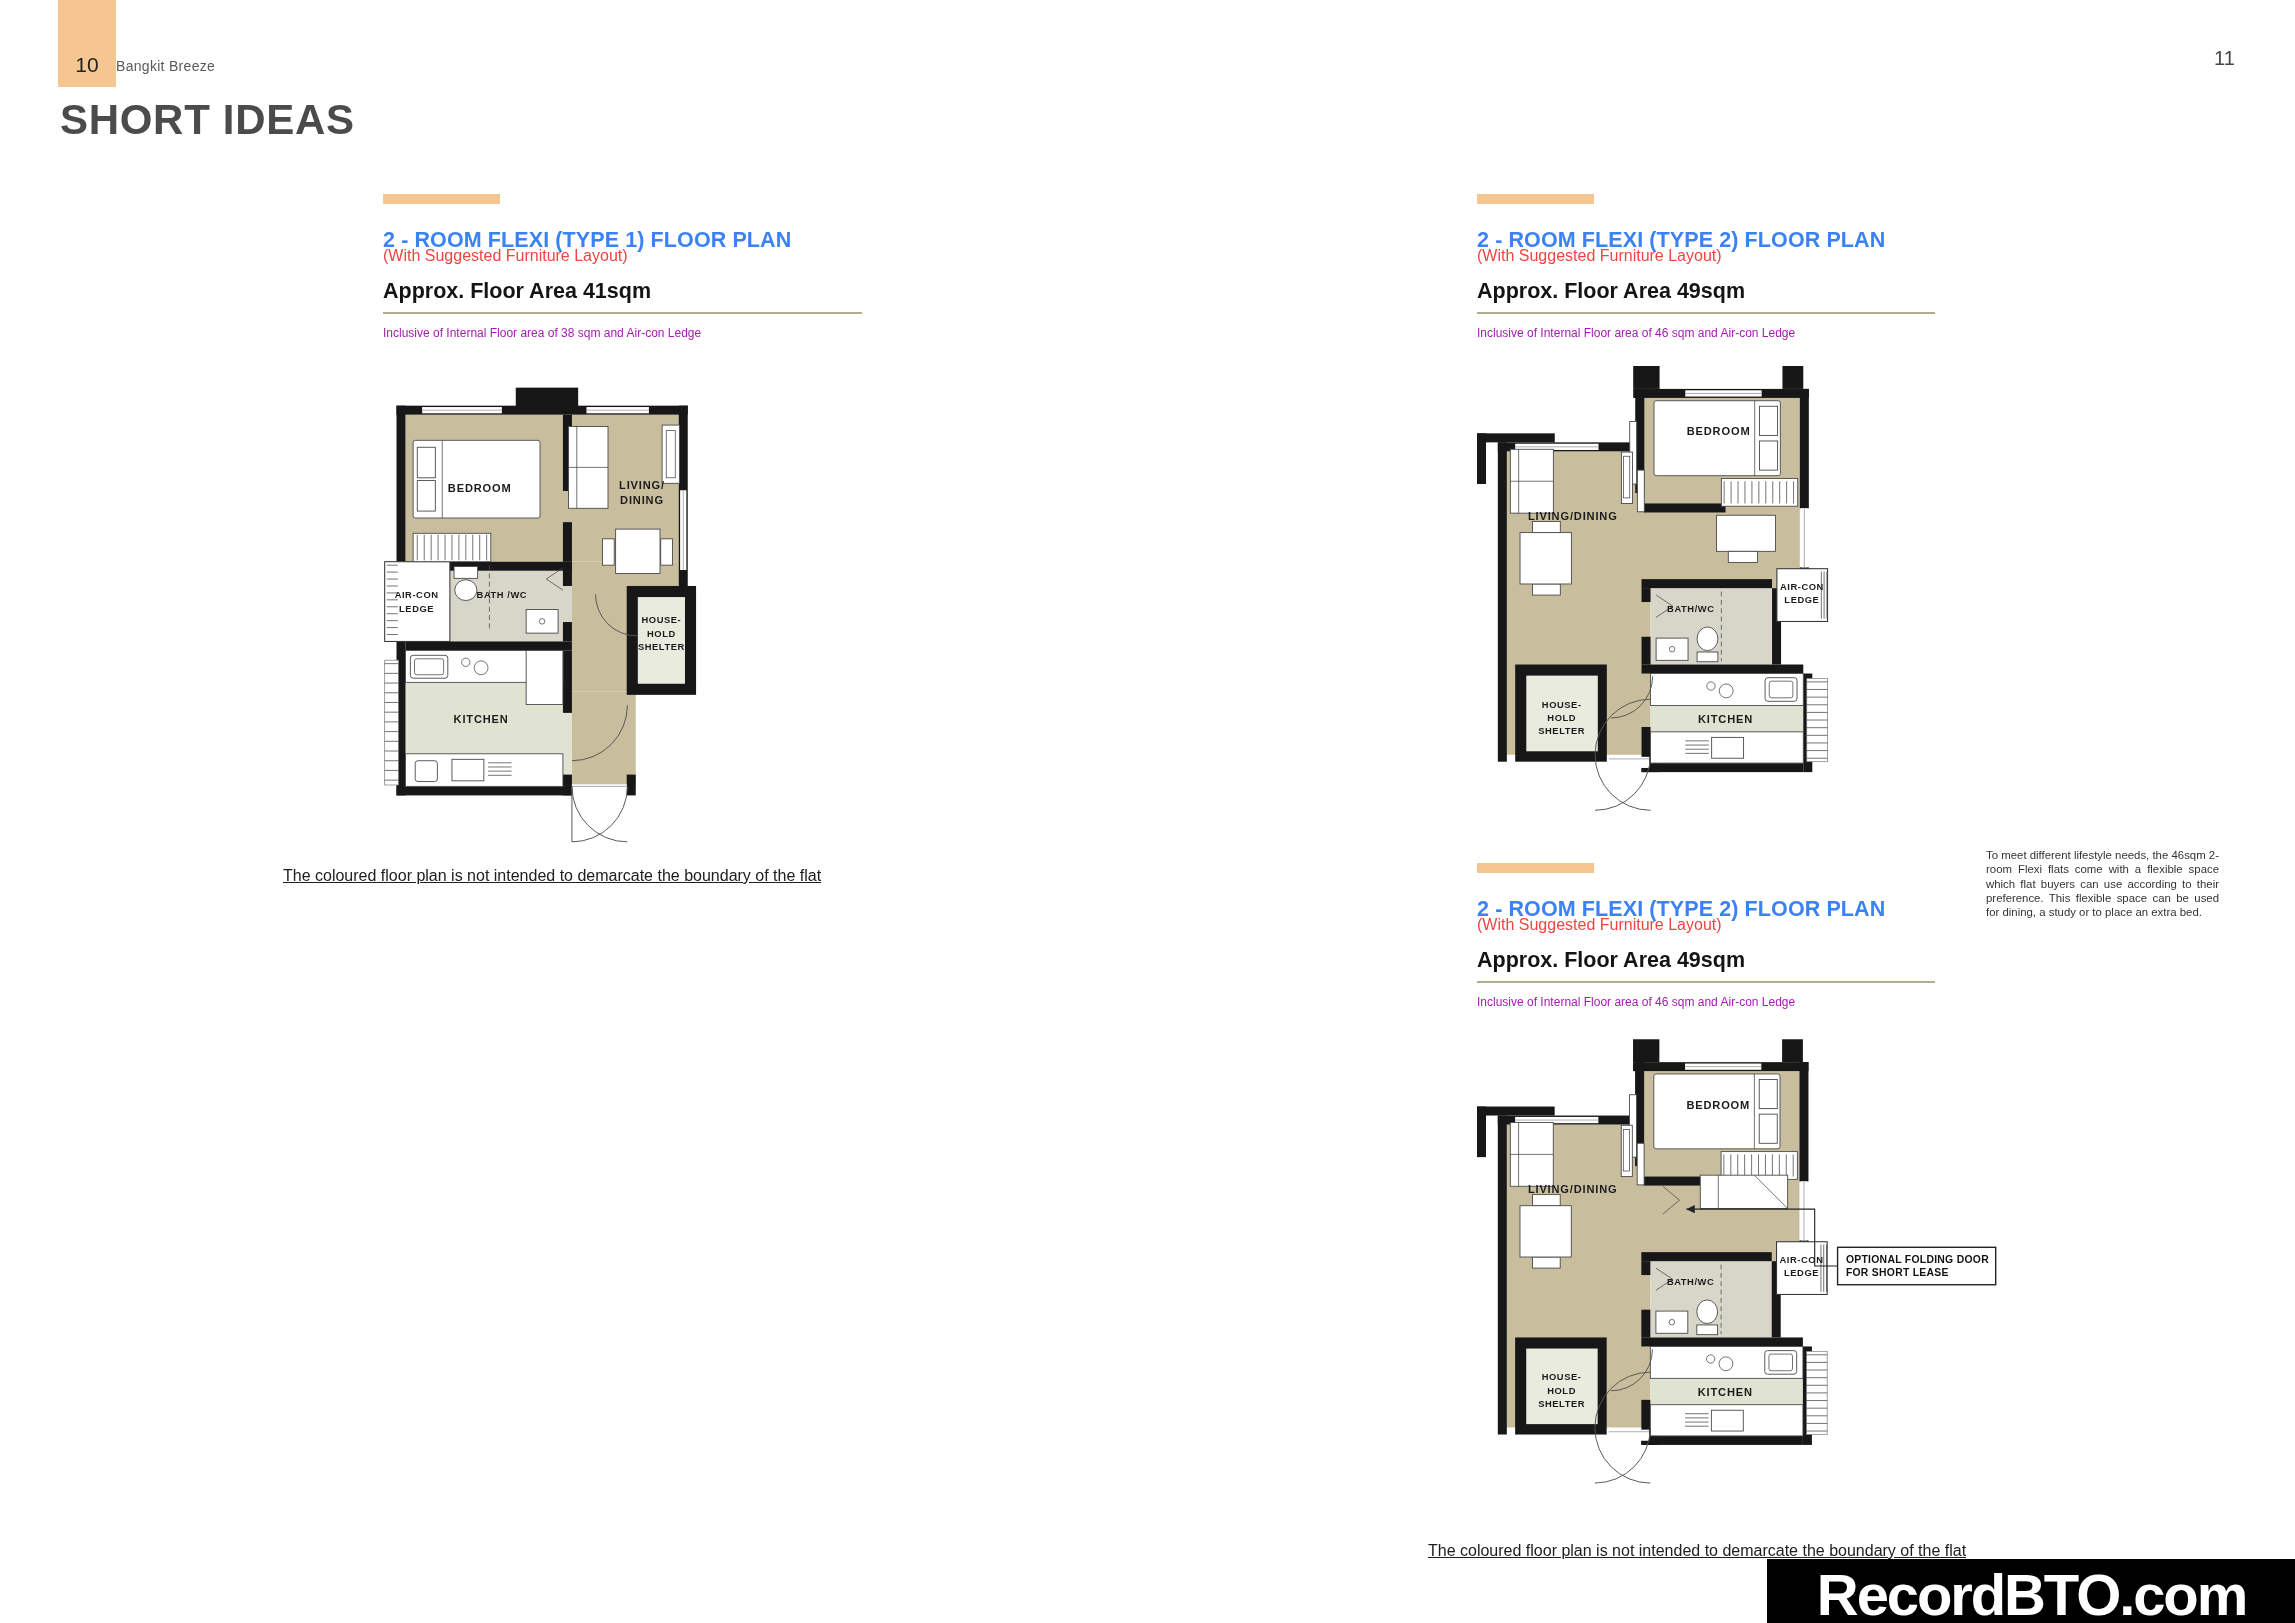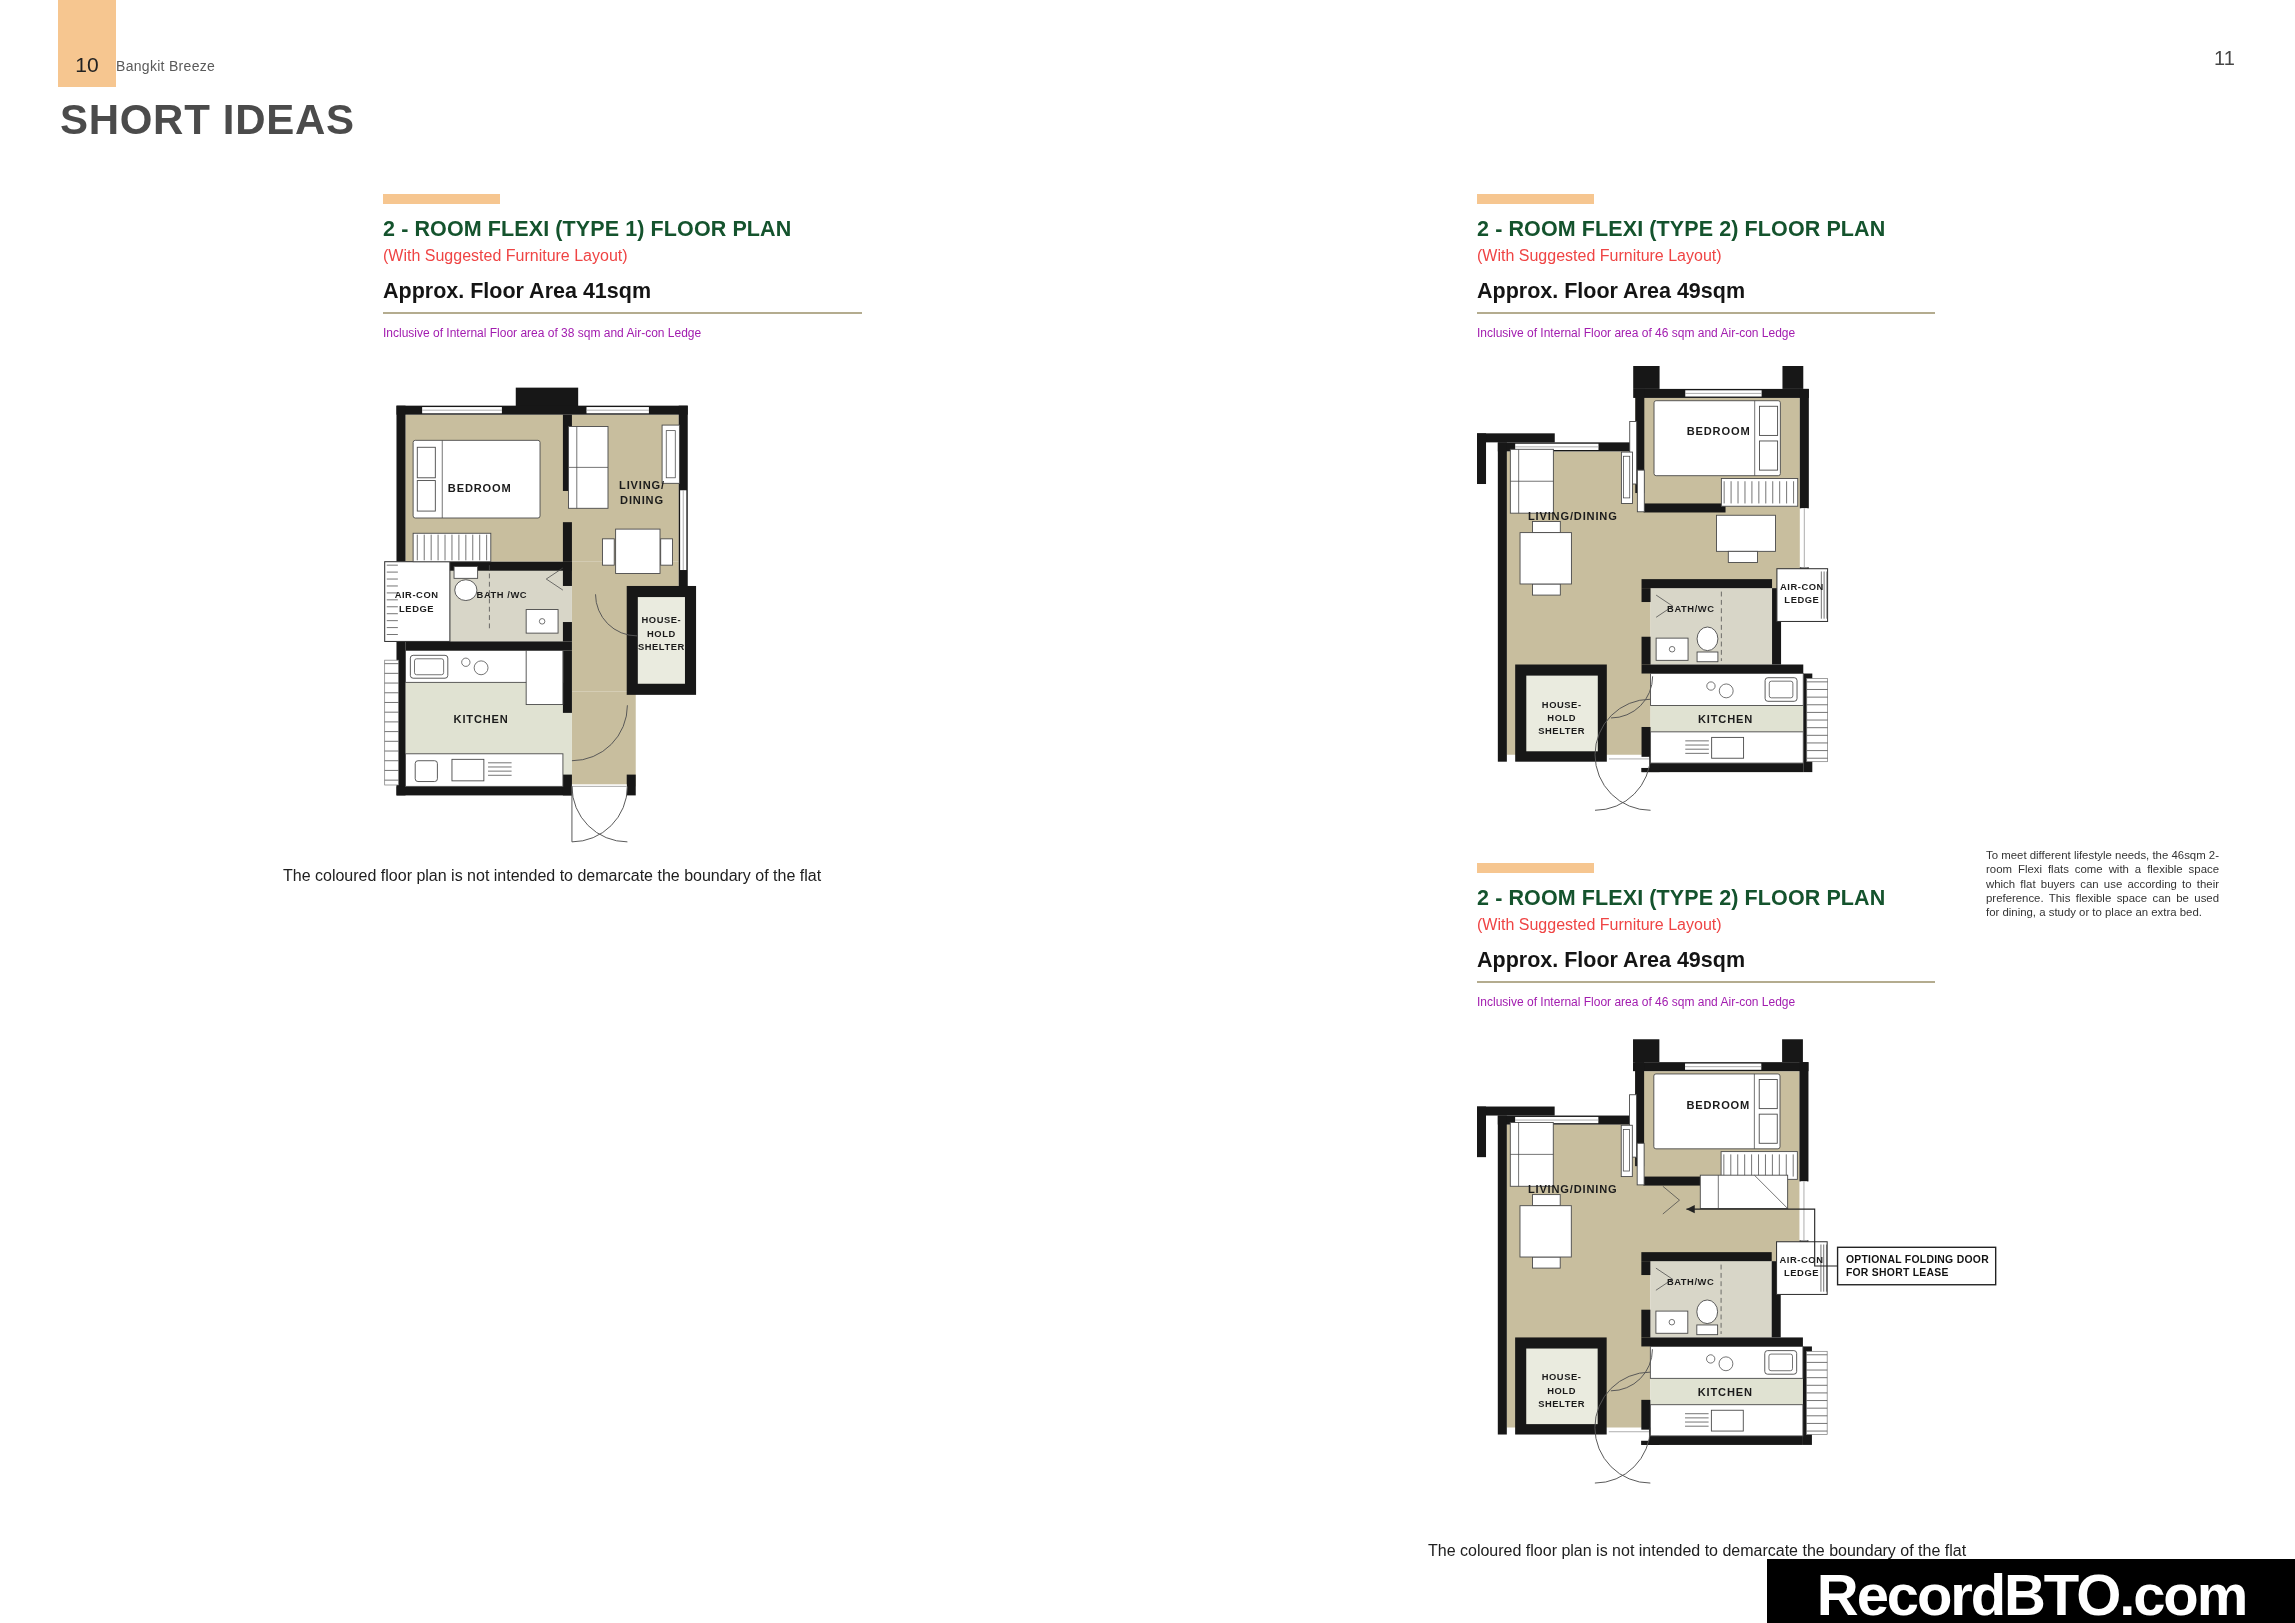--- a/index.html
+++ b/index.html
@@ -11,27 +11,27 @@
   .page-tab{left:58px;top:0;width:58px;height:87px;background:#f6c690;
             display:flex;align-items:flex-end;justify-content:center;padding-bottom:9.7px;box-sizing:border-box;
             font-size:21px;color:#222;}
   .brand{left:116px;top:58px;font-size:14px;color:#5a5a5a;letter-spacing:0.3px;}
   .doc-title{left:60px;top:96px;font-size:42px;font-weight:bold;color:#4b4b4b;letter-spacing:0.7px;}
   .pageno-right{left:2198px;top:47px;font-size:20px;color:#474747;margin-left:16px;}
 
   
   .sec{width:500px;height:160px;}
   .sec .bar{position:absolute;left:0;top:0;width:117px;height:10.4px;background:#f6c690;}
-  .sec .t{position:absolute;left:0;top:23px;font-size:21.5px;font-weight:bold;color:#14532d;letter-spacing:0.1px;}
+  .sec .t{position:absolute;left:0;top:34px;font-size:21.5px;font-weight:bold;color:#3b82f6;letter-spacing:0.1px;}
   .sec .sub{position:absolute;left:0;top:53px;font-size:16px;color:#ef4444;}
   .sec .area{position:absolute;left:0;top:85px;font-size:21.5px;font-weight:bold;color:#141414;}
   .sec .divider{position:absolute;left:0;top:118px;height:0;border-top:2.8px solid #b4ac8f;}
   .sec .incl{position:absolute;left:0;top:132px;font-size:12px;color:#a21caf;}
 
-  .caption{font-size:16px;color:#202020;}
+  .caption{font-size:16px;color:#202020;text-decoration:underline;}
   .note{left:1986px;top:848px;width:233px;font-size:11.4px;line-height:1.26;color:#333;
         text-align:justify;}
 
   
   .wm{left:1767px;top:1559px;width:529px;height:65px;background:#000;
       display:flex;align-items:flex-end;justify-content:center;overflow:hidden;}
   .wm span{color:#fff;font-weight:bold;font-size:58px;line-height:.98;letter-spacing:-2.1px;}
 
   
   svg{font-family:"Liberation Sans",sans-serif;}

